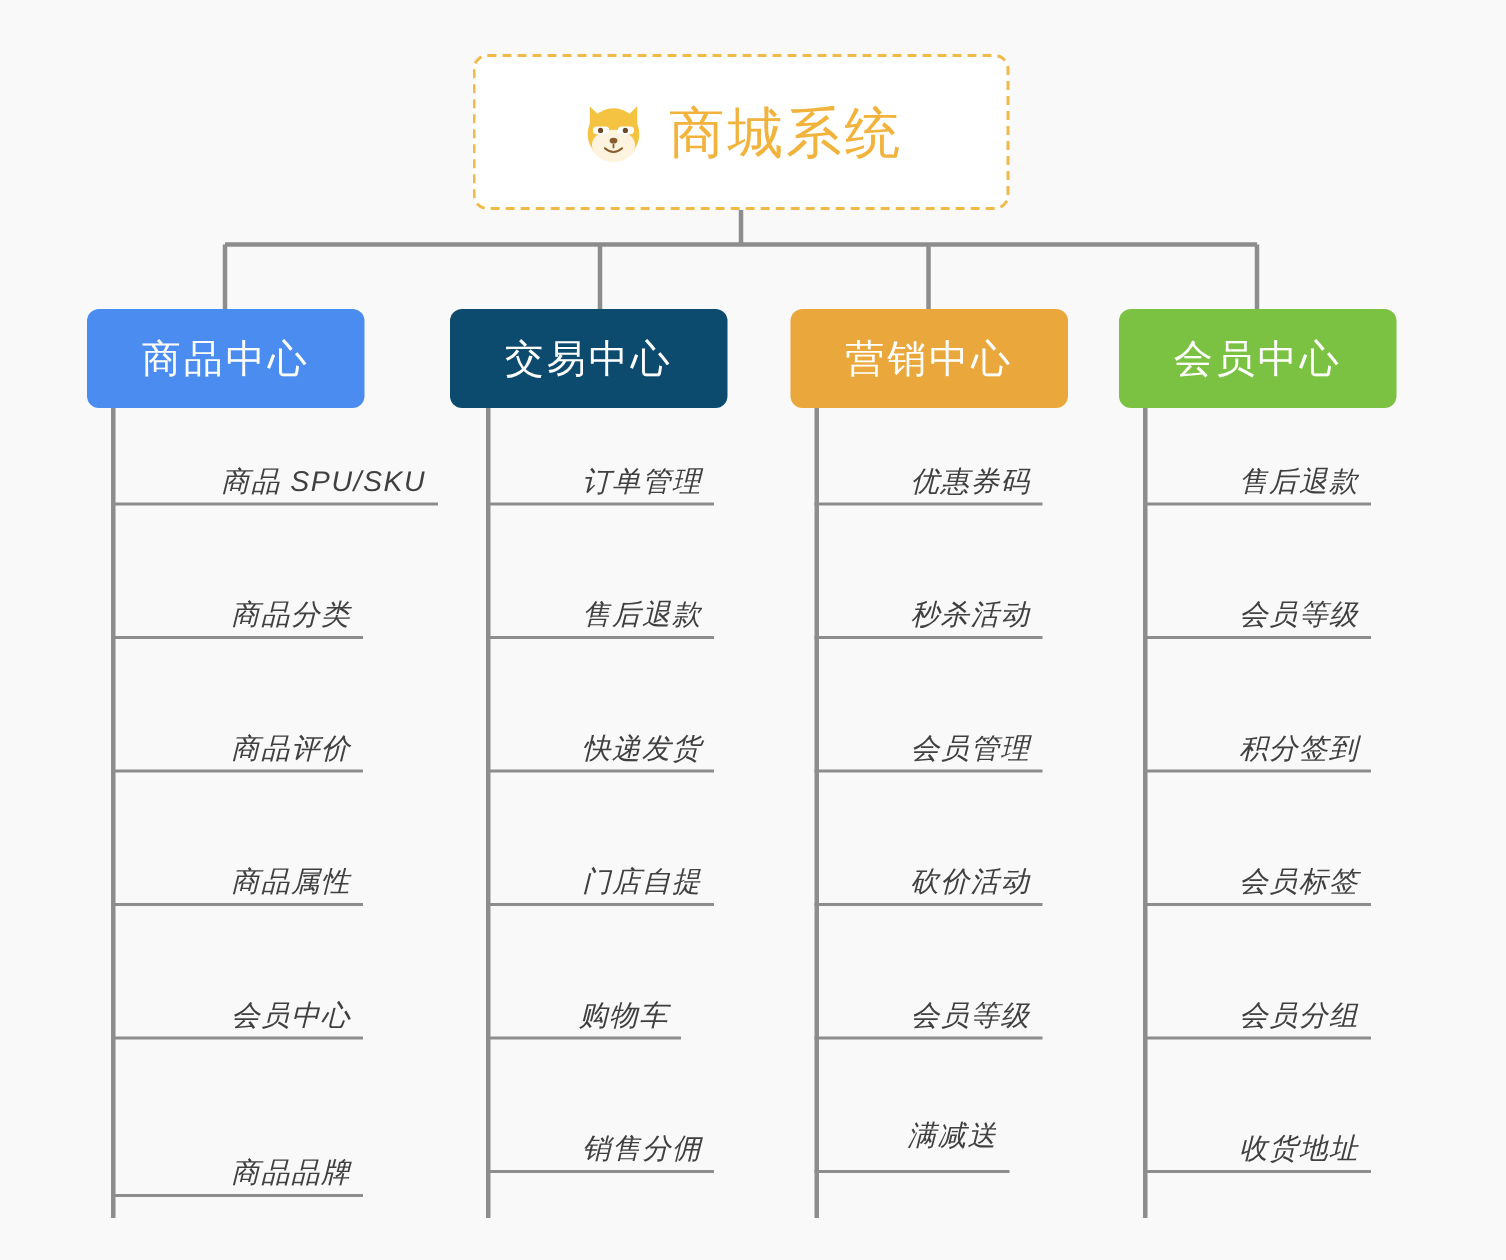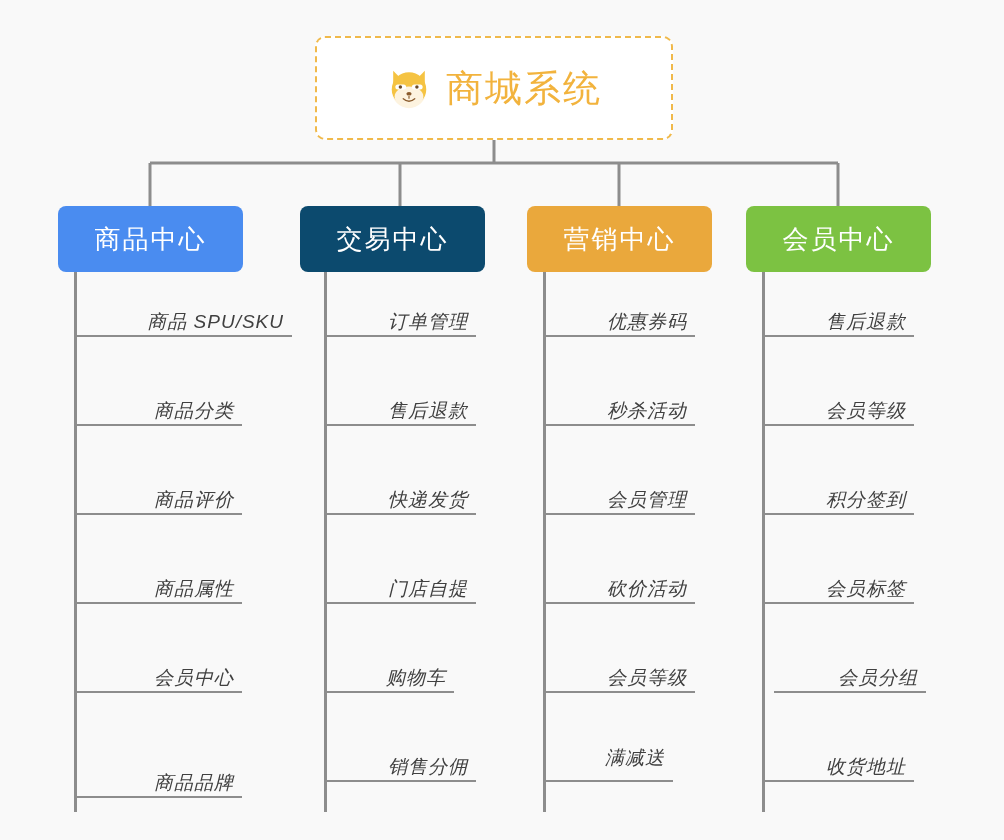--- a/index.html
+++ b/index.html
@@ -233,21 +233,21 @@
       </div>
     <div class="leaf-item" style="top: 110px; width: 152px; border-bottom-color: rgb(141, 141, 141);">
         <span class="leaf-label">会员等级</span>
       </div>
     <div class="leaf-item" style="top: 199px; width: 152px; border-bottom-color: rgb(141, 141, 141);">
         <span class="leaf-label">积分签到</span>
       </div>
     <div class="leaf-item" style="top: 288px; width: 152px; border-bottom-color: rgb(141, 141, 141);">
         <span class="leaf-label">会员标签</span>
       </div>
-    <div class="leaf-item" style="top: 377px; width: 152px; border-bottom-color: rgb(141, 141, 141); margin-left: 12px;">
+    <div class="leaf-item" style="top: 377px; width: 152px; border-bottom-color: rgb(141, 141, 141);">
         <span class="leaf-label">会员分组</span>
       </div>
     <div class="leaf-item" style="top: 466px; width: 152px; border-bottom-color: rgb(141, 141, 141);">
         <span class="leaf-label">收货地址</span>
       </div>
   </div>
 
 </div>
 
 </body></html>

